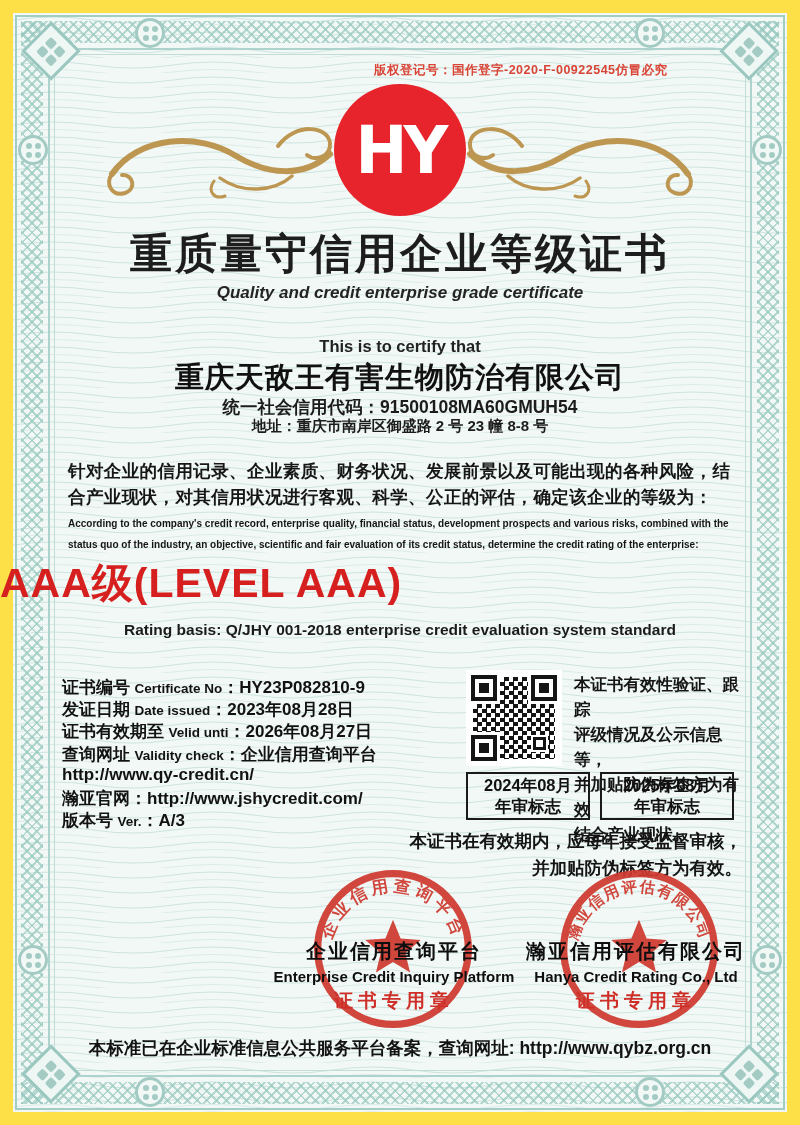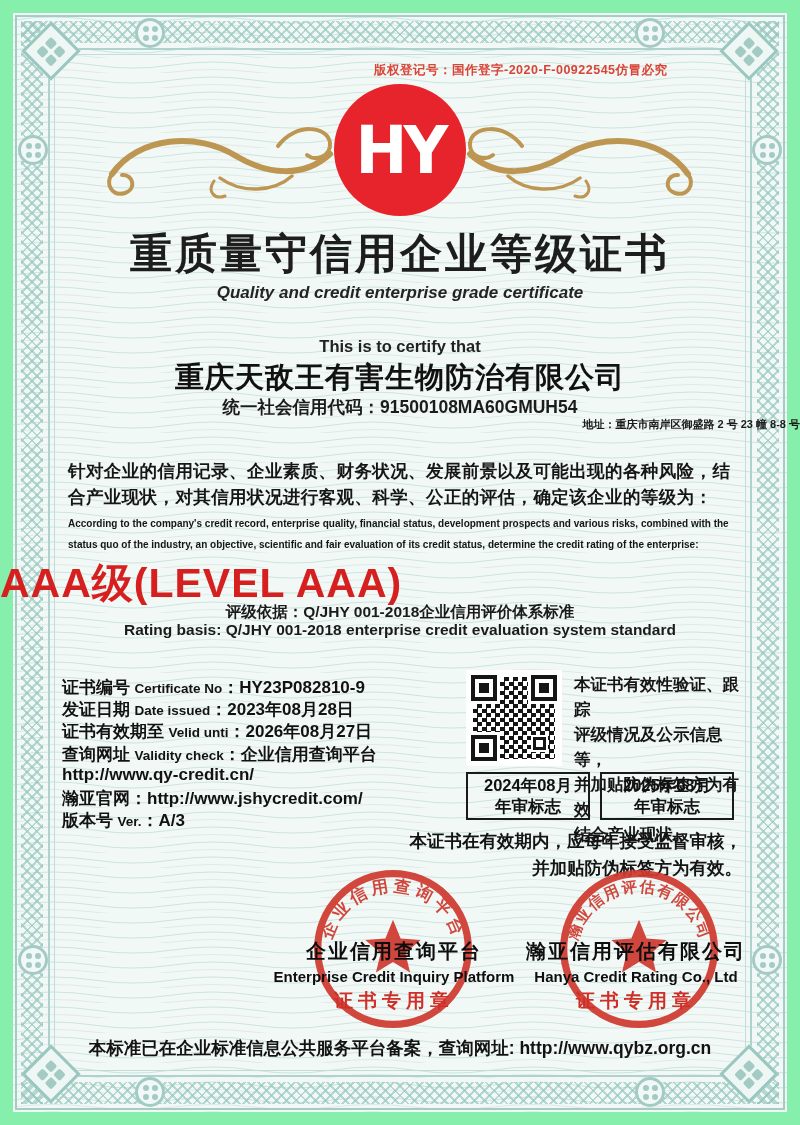--- a/index.html
+++ b/index.html
@@ -1,18 +1,18 @@
 <!DOCTYPE html>
 <html><head>
 <meta charset="utf-8">
 <style>
   * { margin:0; padding:0; box-sizing:border-box; }
   html,body { width:800px; }
   body { font-family:"Liberation Sans","DejaVu Sans",sans-serif; background:#ffffff; }
-  .page { position:relative; width:800px; height:1125px; background:#86efac; overflow:hidden; }
+  .page { position:relative; width:800px; height:1125px; background:#fde047; overflow:hidden; }
 
   
   .cert { position:absolute; inset:13px; background:#f1f8f5; }
   .bg-waves { position:absolute; inset:0; width:100%; height:100%; display:block; }
 
   
   .frame-outer { position:absolute; inset:15px; border:2px solid #a3ccc4; pointer-events:none; }
   .band { position:absolute; background:
       repeating-linear-gradient(45deg, rgba(148,198,189,.65) 0 2px, transparent 2px 7px),
       repeating-linear-gradient(-45deg, rgba(148,198,189,.65) 0 2px, transparent 2px 7px);
@@ -51,22 +51,22 @@
 
   .certify-zh { position:absolute; left:0; right:0; top:314px; text-align:center; color:#222;
       font-size:19px; font-weight:600; letter-spacing:2px; }
   .certify-en { position:absolute; left:0; right:0; top:337px; text-align:center; color:#222;
       font-size:16.5px; font-weight:600; }
 
   .company-name { position:absolute; left:0; right:0; top:358px; text-align:center; color:#111;
       font-size:29px; font-weight:bold; letter-spacing:1px; }
   .credit-code { position:absolute; left:0; right:0; top:395px; text-align:center; color:#1c1c1c;
       font-size:17.5px; font-weight:600; }
-  .address { position:absolute; left:0; right:0; top:417px; text-align:right; color:#1c1c1c;
-      font-size:11px; font-weight:600; }
+  .address { position:absolute; left:0; right:0; top:417px; text-align:center; color:#1c1c1c;
+      font-size:15px; font-weight:600; }
 
   
   .para { position:absolute; left:68px; width:666px; top:458px; color:#161616; }
   .para .zh { font-size:17.5px; font-weight:bold; line-height:26px; letter-spacing:.4px; }
   .para .en { margin-top:4px; font-size:10px; font-weight:600; line-height:20.5px; }
 
   .level { position:absolute; left:0; right:0; top:556px; text-align:left; color:#d6201f;
       font-size:41px; font-weight:bold; letter-spacing:1px; }
   .basis-zh { position:absolute; left:0; right:0; top:602px; text-align:center; color:#1b1b1b;
       font-size:15.5px; font-weight:bold; }
@@ -272,21 +272,20 @@
   <div class="company-name">重庆天敌王有害生物防治有限公司</div>
   <div class="credit-code">统一社会信用代码：91500108MA60GMUH54</div>
   <div class="address">地址：重庆市南岸区御盛路 2 号 23 幢 8-8 号</div>
 
   <div class="para">
     <div class="zh">针对企业的信用记录、企业素质、财务状况、发展前景以及可能出现的各种风险，结合产业现状，对其信用状况进行客观、科学、公正的评估，确定该企业的等级为：</div>
     <div class="en">According to the company's credit record, enterprise quality, financial status, development prospects and various risks, combined with the status quo of the industry, an objective, scientific and fair evaluation of its credit status, determine the credit rating of the enterprise:</div>
   </div>
 
   <div class="level">AAA级(LEVEL AAA)</div>
-  <div class="basis-zh">评级依据：Q/JHY 001-2018企业信用评价体系标准</div>
   <div class="basis-en">Rating basis: Q/JHY 001-2018 enterprise credit evaluation system standard</div>
 
   <div class="details">
     <div class="row">
       <span class="lbl">证书编号</span>
       <span class="lbl-en">Certificate No</span><span class="lbl">：</span><span class="val">HY23P082810-9</span>
     </div>
     <div class="row">
       <span class="lbl">发证日期</span>
       <span class="lbl-en">Date issued</span><span class="lbl">：</span><span class="val">2023年08月28日</span>

